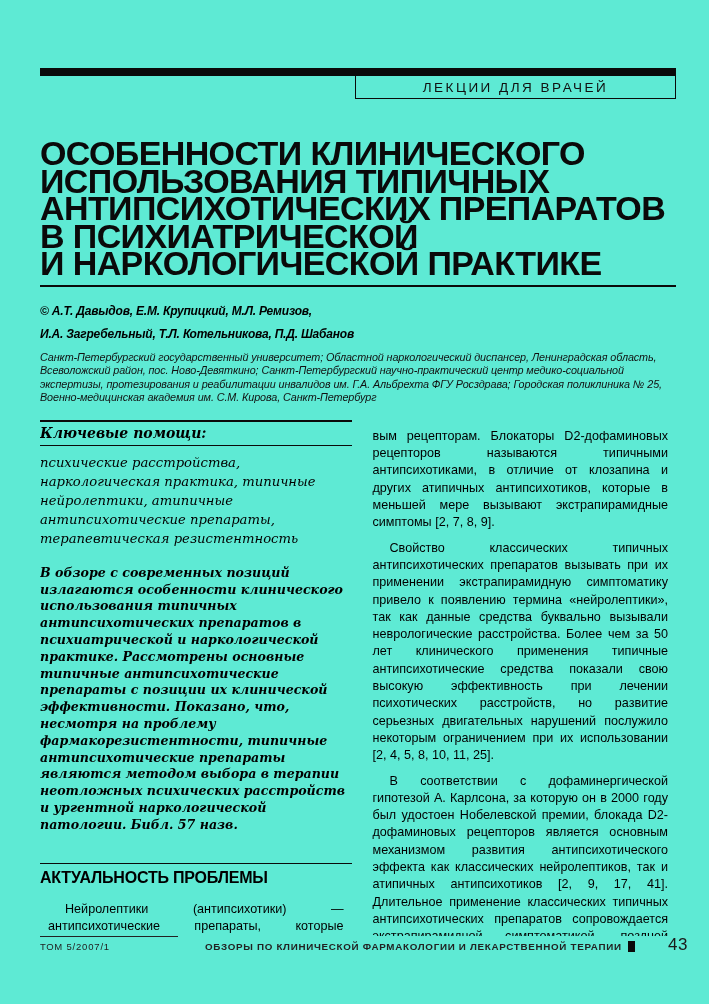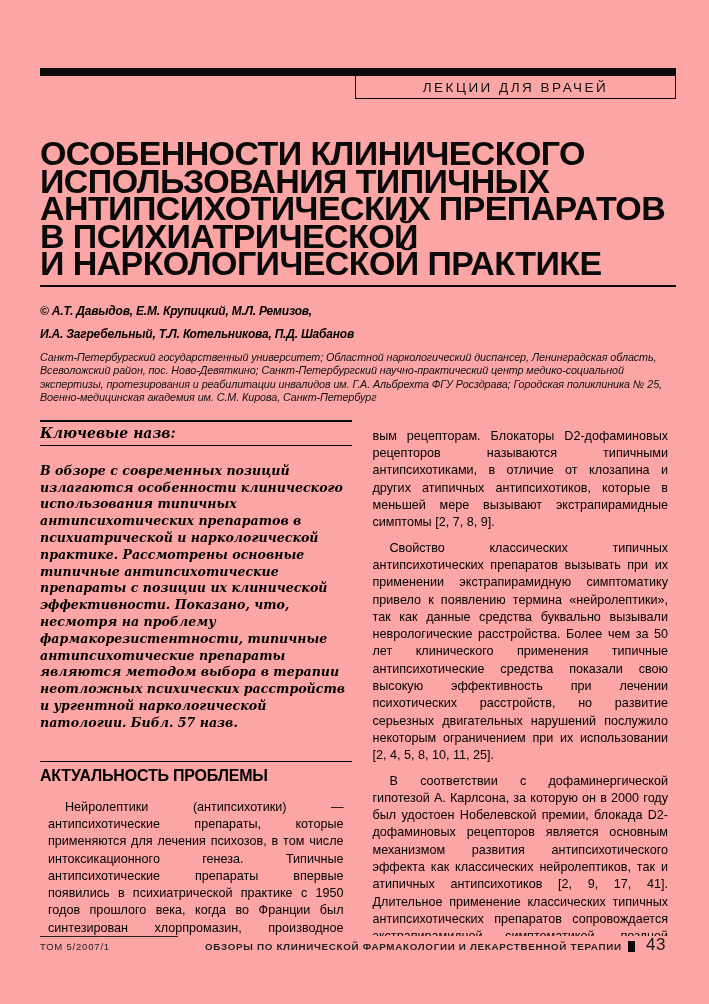--- a/index.html
+++ b/index.html
@@ -1,18 +1,18 @@
 <!DOCTYPE html>
 <html><head>
 <meta charset="utf-8">
 <style>
   * { margin:0; padding:0; box-sizing:border-box; }
   html,body { background:#e8e8e8; }
   .page {
-    width:709px; height:1004px; background:#fca5a5; position:relative;
+    width:709px; height:1004px; background:#5eead4; position:relative;
     margin:0 auto; overflow:hidden;
     font-family:"Liberation Sans", sans-serif; color:#000;
     padding:68px 33px 0 40px;
   }
   
   .topbar { height:8px; background:#0a0a0a; }
   .section-box-row { display:flex; justify-content:flex-end; }
   .section-box {
     width:321px; border:1.5px solid #0a0a0a; border-top:none;
     text-align:center; padding:4px 0 3px;
@@ -52,21 +52,21 @@
     font-size:12.6px; line-height:16.8px;
   }
   .section-rule { border-top:1.5px solid #0a0a0a; margin-top:29px; }
   .section-heading { margin-top:5px; font-weight:bold; font-size:16px; letter-spacing:-0.2px; }
   .body-text { margin-top:14px; font-size:12.6px; line-height:17.3px; text-align:justify; }
   .body-text p { margin:8px; }
   .body-text p.indent { text-indent:17px; }
   .col-right .body-text { margin-top:2px; }
   
   .footer {
-    position:absolute; left:40px; right:43px; top:934px;
+    position:absolute; left:40px; right:21px; top:934px;
     display:flex; align-items:baseline;
   }
   .footer-vol {
     width:138px; border-top:1.3px solid #222; padding-top:4px;
     font-size:9.5px; letter-spacing:0.8px; color:#222;
   }
   .footer-journal { margin-left:27px; font-size:9.8px; letter-spacing:0.7px; color:#222;font-weight:bold; }
   .footer-marker { width:7px; height:11px; background:#0a0a0a; margin-left:6px; align-self:center; margin-top:3px; }
   .footer-page { margin-left:auto; font-size:17px; letter-spacing:0.5px; color:#1a1a1a; padding-top:1px; }
 </style>
@@ -89,21 +89,22 @@
 И НАРКОЛОГИЧЕСКОЙ ПРАКТИКЕ</h1>
   <div class="title-rule"></div>
 
   <div class="authors">© А.Т. Давыдов, Е.М. Крупицкий, М.Л. Ремизов,
 И.А. Загребельный, Т.Л. Котельникова, П.Д. Шабанов</div>
   <div class="affiliation">Санкт-Петербургский государственный университет; Областной наркологический диспансер, Ленинградская область, Всеволожский район, пос. Ново-Девяткино; Санкт-Петербургский научно-практический центр медико-социальной экспертизы, протезирования и реабилитации инвалидов им. Г.А. Альбрехта ФГУ Росздрава; Городская поликлиника № 25, Военно-медицинская академия им. С.М. Кирова, Санкт-Петербург</div>
 
   <div class="columns">
 
     <div class="col col-left">
-      <div class="kw-head">Ключевые назв:</div>
+      <div class="kw-head">Ключевые помощи:</div>
+      <div class="kw-list">психические расстройства, наркологическая практика, типичные нейролептики, атипичные антипсихотические препараты, терапевтическая резистентность</div>
       <div class="abstract">В обзоре с современных позиций излагаются особенности клинического использования типичных антипсихотических препаратов в психиатрической и наркологической практике. Рассмотрены основные типичные антипсихотические препараты с позиции их клинической эффективности. Показано, что, несмотря на проблему фармакорезистентности, типичные антипсихотические препараты являются методом выбора в терапии неотложных психических расстройств и ургентной наркологической патологии. Библ. 57 назв.</div>
       <div class="section-rule"></div>
       <div class="section-heading">АКТУАЛЬНОСТЬ ПРОБЛЕМЫ</div>
       <div class="body-text">
         <p class="indent">Нейролептики (антипсихотики) — антипсихотические препараты, которые применяются для лечения психозов, в том числе интоксикационного генеза. Типичные антипсихотические препараты впервые появились в психиатрической практике с 1950 годов прошлого века, когда во Франции был синтезирован хлорпромазин, производное фенотиазина. Хлорпромазин явился моделью для разработки большого количества химически различных соединений для оказания неотложной помощи и лечения психозов различного генеза [1, 3, 5, 6, 7]. Однако все препараты первого поколения (за исключением атипичного нейролептика клозапина) вызывали развитие побочных экстрапирамидных симптомов благодаря выраженному антагонизму к D2-дофамино-</p>
       </div>
     </div>
 
     <div class="col col-right">
       <div class="body-text">

